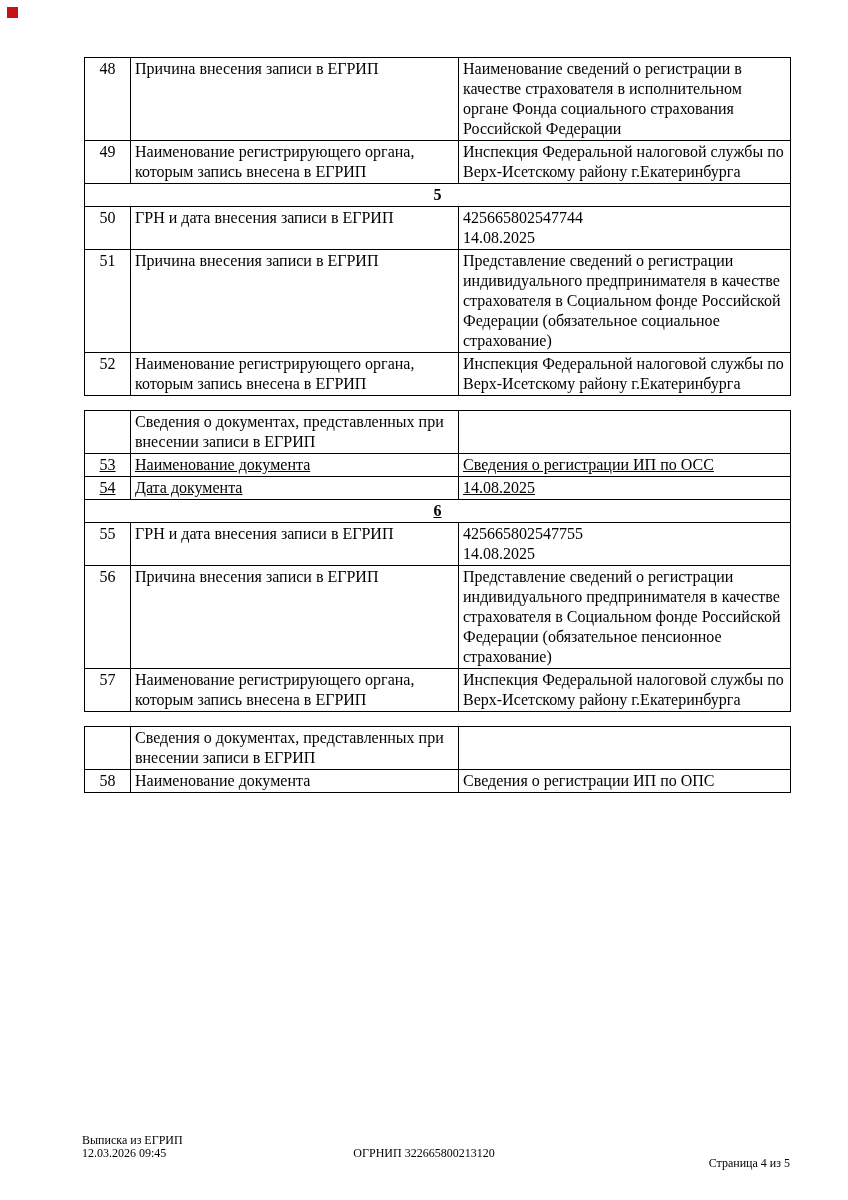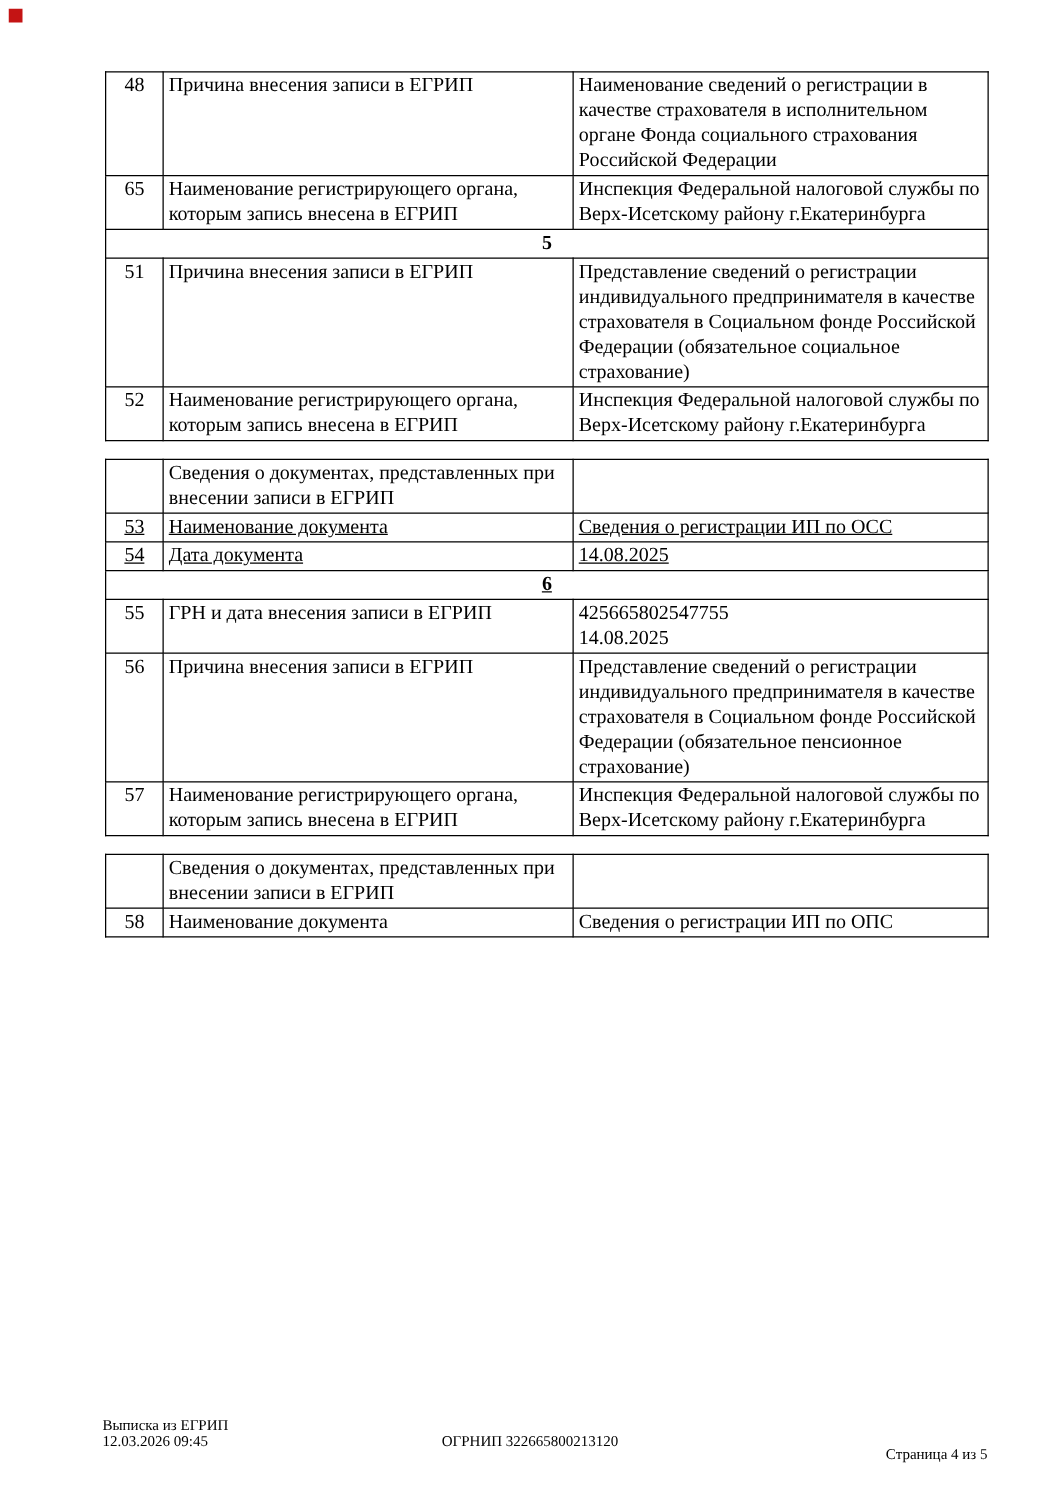--- a/index.html
+++ b/index.html
@@ -54,26 +54,32 @@
         <col style="width:328px">
         <col style="width:332px">
       </colgroup>
     <tbody>
       <tr class="r80">
         <td class="num-cell">48</td>
         <td class="label-cell">Причина внесения записи в ЕГРИП</td>
         <td class="value-cell">Наименование сведений о регистрации в качестве страхователя в исполнительном органе Фонда социального страхования Российской Федерации</td>
       </tr>
       <tr class="r40">
-        <td class="num-cell">65</td>
+        <td class="num-cell">49</td>
         <td class="label-cell">Наименование регистрирующего органа, которым запись внесена в ЕГРИП</td>
         <td class="value-cell">Инспекция Федеральной налоговой службы по Верх-Исетскому району г.Екатеринбурга</td>
       </tr>
       <tr class="r20">
         <td class="section-cell" colspan="3">5</td>
+      </tr>
+      <tr class="r40">
+        <td class="num-cell">50</td>
+        <td class="label-cell">ГРН и дата внесения записи в ЕГРИП</td>
+        <td class="value-cell">425665802547744
+14.08.2025</td>
       </tr>
       <tr class="r100">
         <td class="num-cell">51</td>
         <td class="label-cell">Причина внесения записи в ЕГРИП</td>
         <td class="value-cell">Представление сведений о регистрации индивидуального предпринимателя в качестве страхователя в Социальном фонде Российской Федерации (обязательное социальное страхование)</td>
       </tr>
       <tr class="r40">
         <td class="num-cell">52</td>
         <td class="label-cell">Наименование регистрирующего органа, которым запись внесена в ЕГРИП</td>
         <td class="value-cell">Инспекция Федеральной налоговой службы по Верх-Исетскому району г.Екатеринбурга</td>

